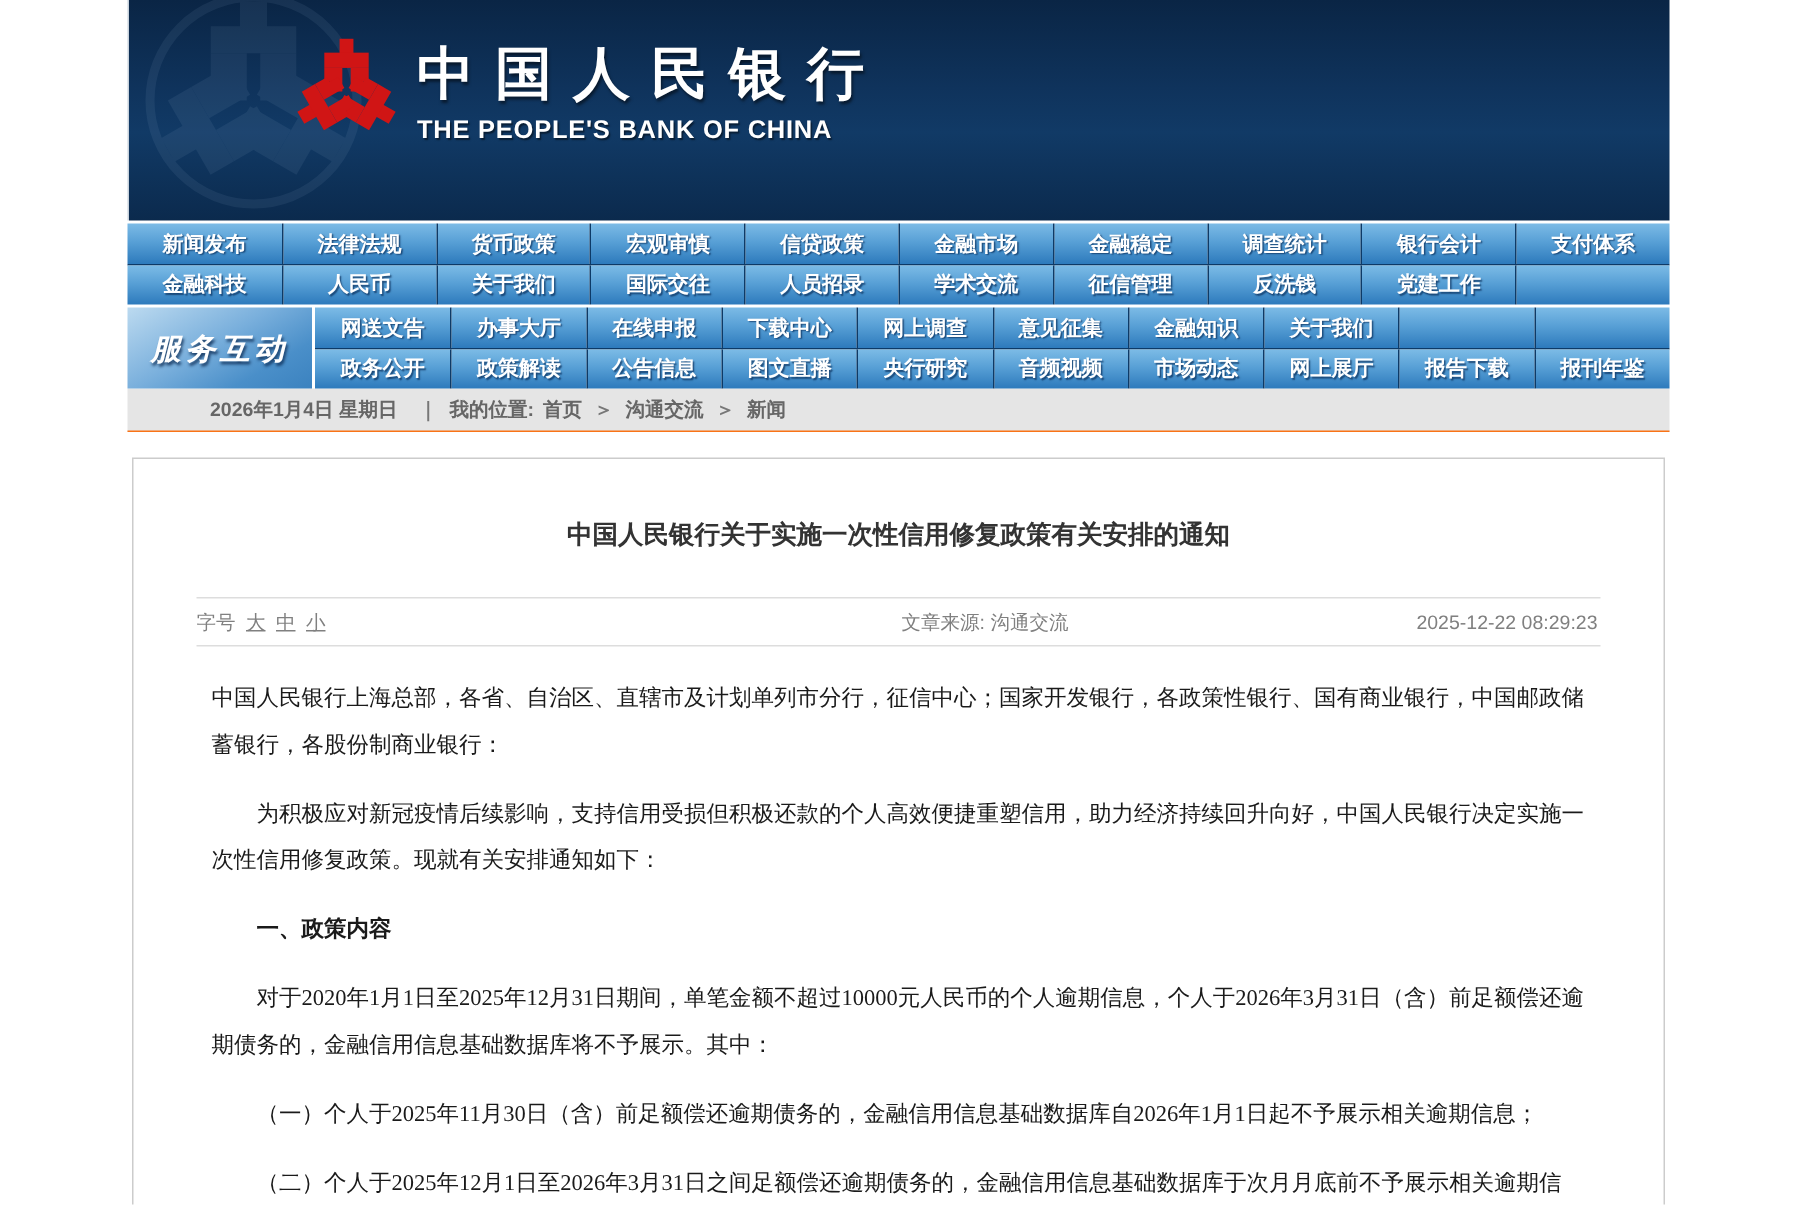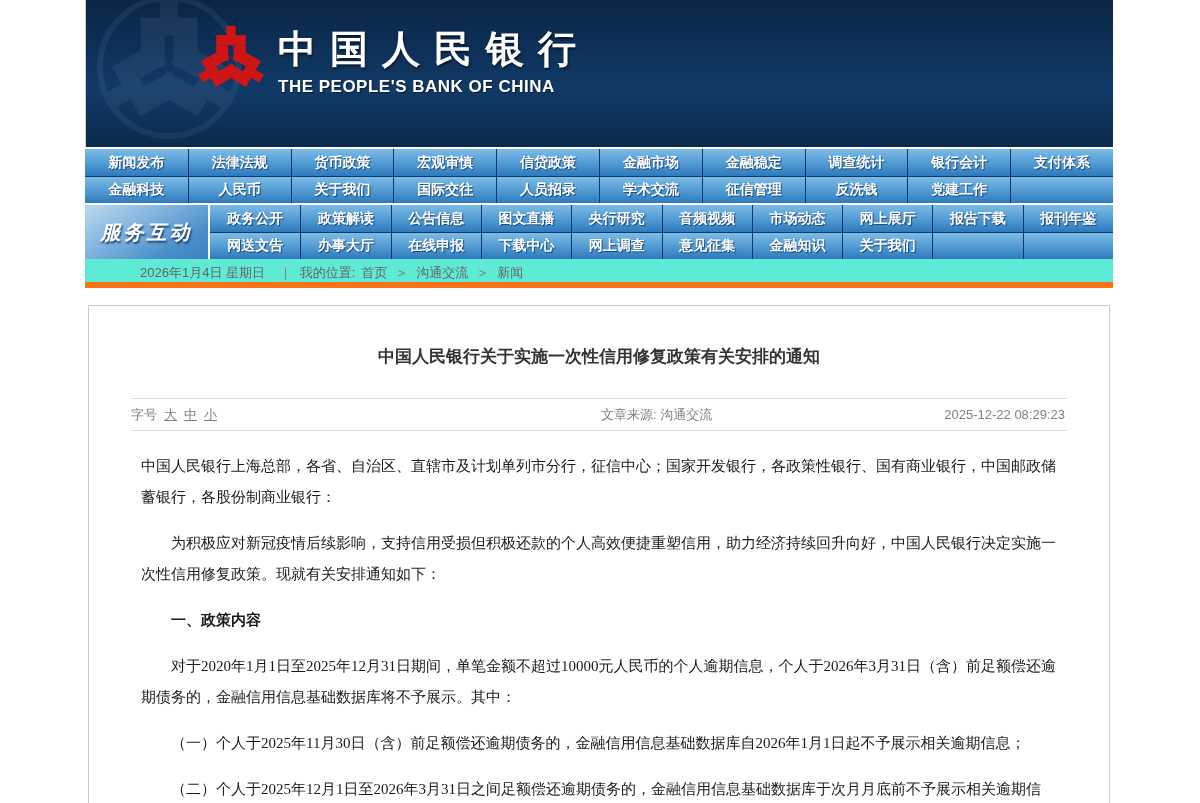--- a/index.html
+++ b/index.html
@@ -43,23 +43,23 @@
     display:flex; align-items:center; justify-content:center;
     background:linear-gradient(180deg,#7cbbe6 0%,#58a0d6 45%,#2d7abc 100%);
     color:#fff; font-weight:bold; font-size:14px; white-space:nowrap;
     text-shadow:1px 1px 1px rgba(10,45,90,.75); cursor:pointer;
   }
   .nav-cell + .nav-cell { border-left:1px solid #0d3a67; }
   .nav-cell.empty { cursor:default; }
 
   
   .crumb {
-    height:29px; line-height:28px; background:#5eead4;
-    border-bottom:6px solid #f97316; color:#666; font-size:13px;
-    padding-left:55px; white-space:nowrap;
+    height:29px; line-height:28px; background:#e5e5e5;
+    border-bottom:1px solid #f97316; color:#666; font-size:13px;
+    padding-left:55px; white-space:nowrap;font-weight:bold;
   }
   .crumb span { margin-right:6px; }
   .crumb .sep { margin:0 8px; color:#777; }
   .crumb a { color:#666; text-decoration:none; cursor:pointer; }
 
   
   .article {
     margin:17px 3px 0 3px; border:1px solid #cccccc; background:#fff;
     min-height:535px;
     font-family:"Liberation Serif","DejaVu Serif",serif;
@@ -149,43 +149,43 @@
         <div class="nav-cell">党建工作</div>
         <div class="nav-cell empty"></div>
       </div>
     </div>
   </div>
 
   <div class="nav-section">
     <div class="nav-tab">服务互动</div>
     <div class="nav-rows">
       <div class="nav-row">
+        <div class="nav-cell">网送文告</div>
+        <div class="nav-cell">办事大厅</div>
+        <div class="nav-cell">在线申报</div>
+        <div class="nav-cell">下载中心</div>
+        <div class="nav-cell">网上调查</div>
+        <div class="nav-cell">意见征集</div>
+        <div class="nav-cell">金融知识</div>
+        <div class="nav-cell">关于我们</div>
+        <div class="nav-cell empty"></div>
+        <div class="nav-cell empty"></div>
+      </div>
+      <div class="nav-row">
         <div class="nav-cell">政务公开</div>
         <div class="nav-cell">政策解读</div>
         <div class="nav-cell">公告信息</div>
         <div class="nav-cell">图文直播</div>
         <div class="nav-cell">央行研究</div>
         <div class="nav-cell">音频视频</div>
         <div class="nav-cell">市场动态</div>
         <div class="nav-cell">网上展厅</div>
         <div class="nav-cell">报告下载</div>
         <div class="nav-cell">报刊年鉴</div>
       </div>
-      <div class="nav-row">
-        <div class="nav-cell">网送文告</div>
-        <div class="nav-cell">办事大厅</div>
-        <div class="nav-cell">在线申报</div>
-        <div class="nav-cell">下载中心</div>
-        <div class="nav-cell">网上调查</div>
-        <div class="nav-cell">意见征集</div>
-        <div class="nav-cell">金融知识</div>
-        <div class="nav-cell">关于我们</div>
-        <div class="nav-cell empty"></div>
-        <div class="nav-cell empty"></div>
-      </div>
     </div>
   </div>
 
   <div class="crumb">
     <span>2026年1月4日 星期日</span><span class="sep">｜</span><span>我的位置:</span><a>首页</a><span class="sep">＞</span><a>沟通交流</a><span class="sep">＞</span><a>新闻</a>
   </div>
 
   <div class="article">
     <div class="a-title">中国人民银行关于实施一次性信用修复政策有关安排的通知</div>
 

